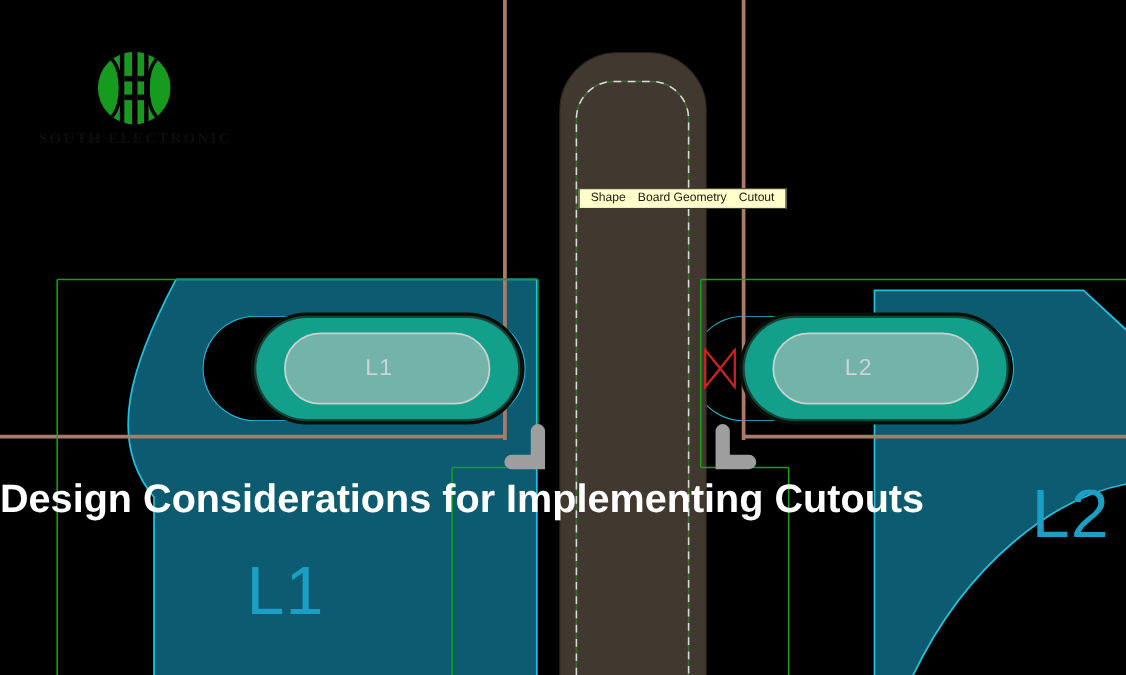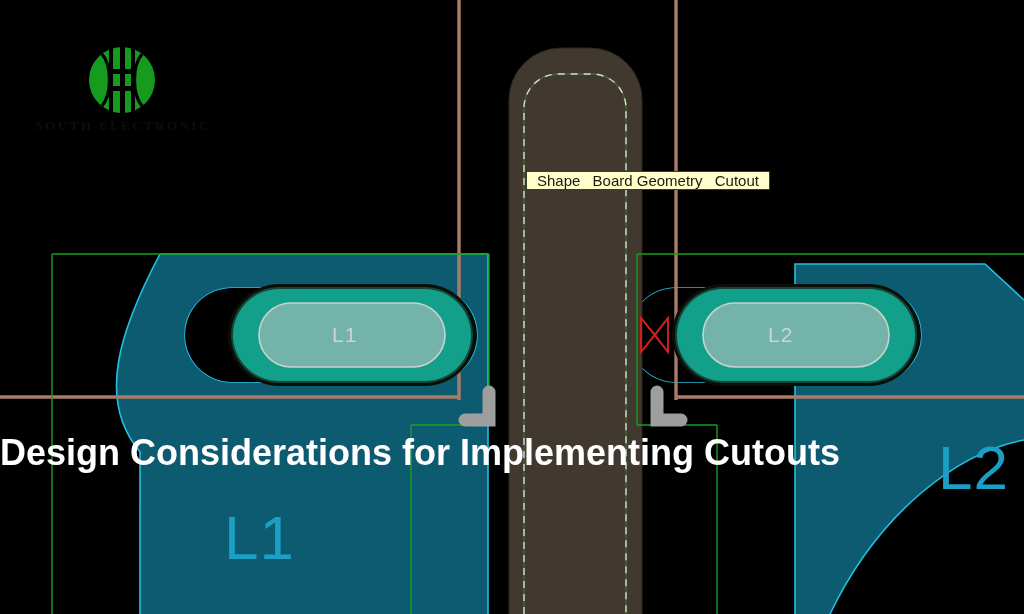--- a/index.html
+++ b/index.html
@@ -56,21 +56,21 @@
   
   #shape-tooltip {
     position: absolute;
     left: 526px;
     top: 171px;
     height: 17px;
     line-height: 17px;
     background: #ffffcc;
     border: 1px solid #3b3b2a;
     color: #1a1a12;
-    font-size: 15px;
+    font-size: 11px;
     padding: 0 6px;
     white-space: nowrap;
     font-family: "Liberation Sans", sans-serif;
   }
   #shape-tooltip span { padding: 0 4px; }
 
   
   .pad-label {
     position: absolute;
     color: #c9d6d2;

